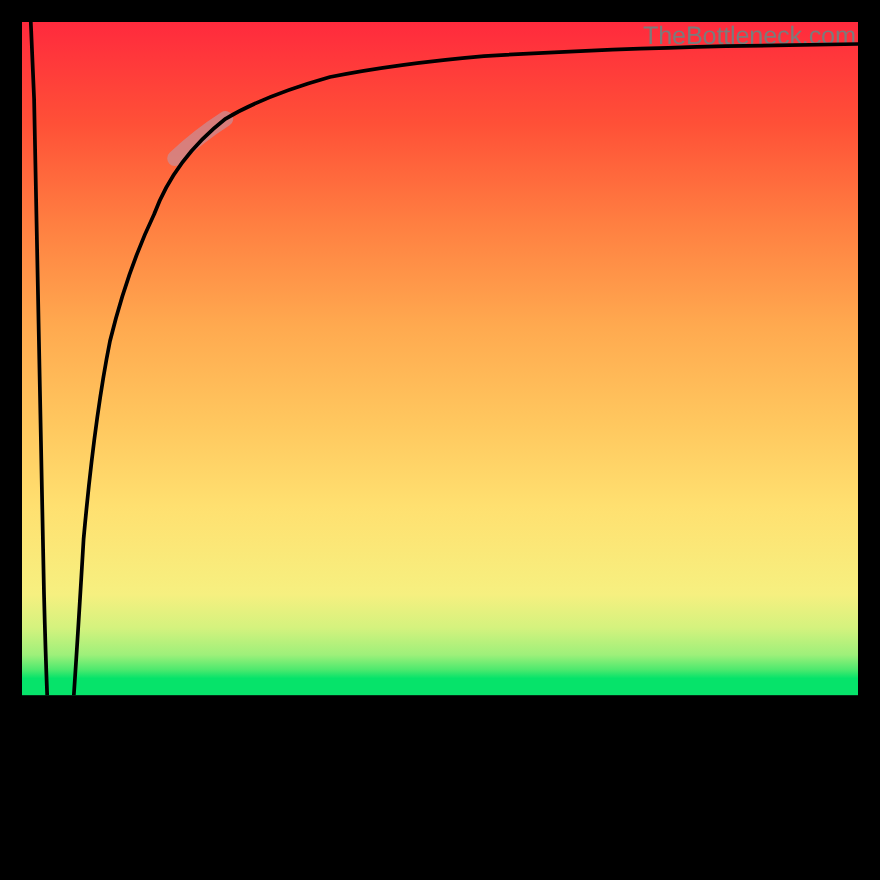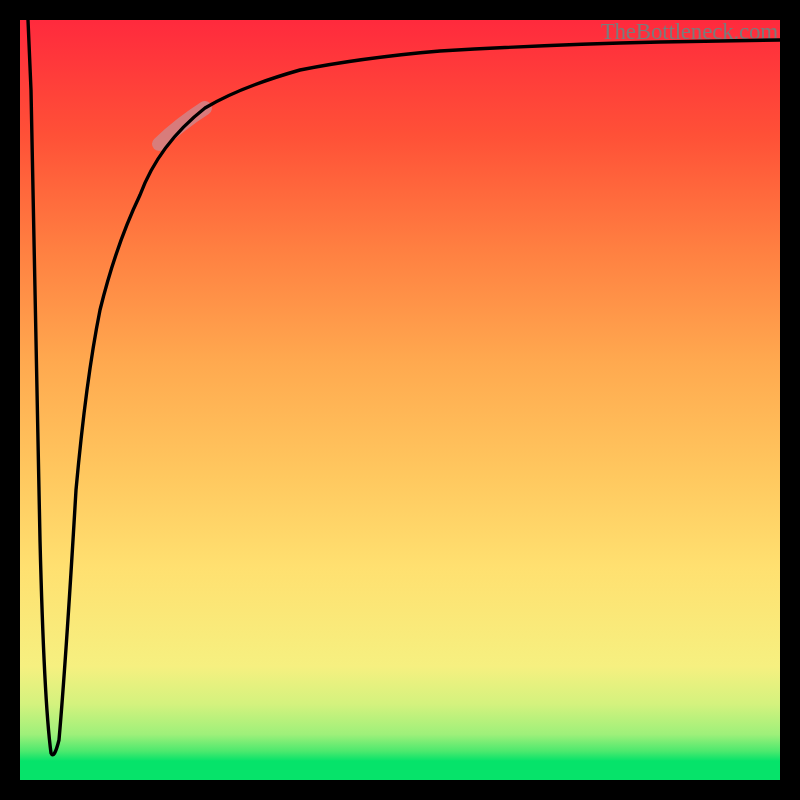--- a/index.html
+++ b/index.html
@@ -15,38 +15,37 @@
     position: relative;
     width: 800px;
     height: 800px;
     background: #000;
   }
   .plot {
     position: absolute;
     left: 20px;
     top: 20px;
     width: 760px;
-    height: 760px;
+    height: 612px;
     overflow: hidden;
     
     background: linear-gradient(to top,
       #06e36a 0%,
       #06e36a 2.5%,
       #4de96e 3.8%,
       #9ef07a 6%,
       #d4f27e 10%,
       #f6f080 15%,
       #ffe070 28%,
       #ffc85f 40%,
       #ffa94f 55%,
       #ff7f41 70%,
       #ff5037 85%,
       #ff2a3d 100%
     );
-    font-family: Liberation Serif, serif;
   }
   .watermark {
     position: absolute;
     top: -1px;
     right: 2px;
     color: #7b7b7b;
     font-size: 23px;
     font-weight: 400;
     letter-spacing: -0.2px;
     user-select: none;

